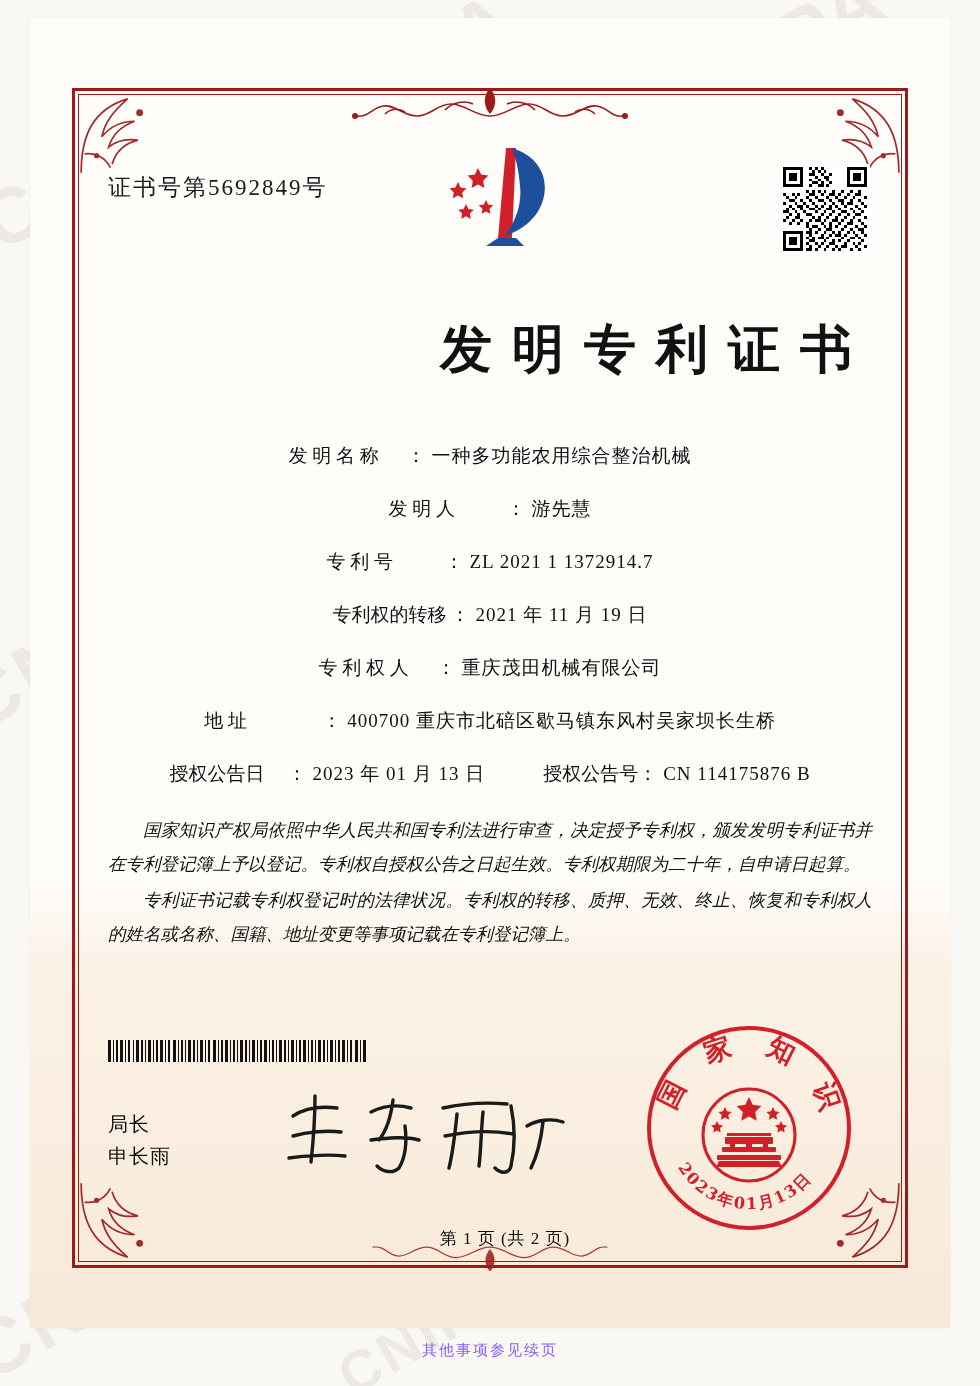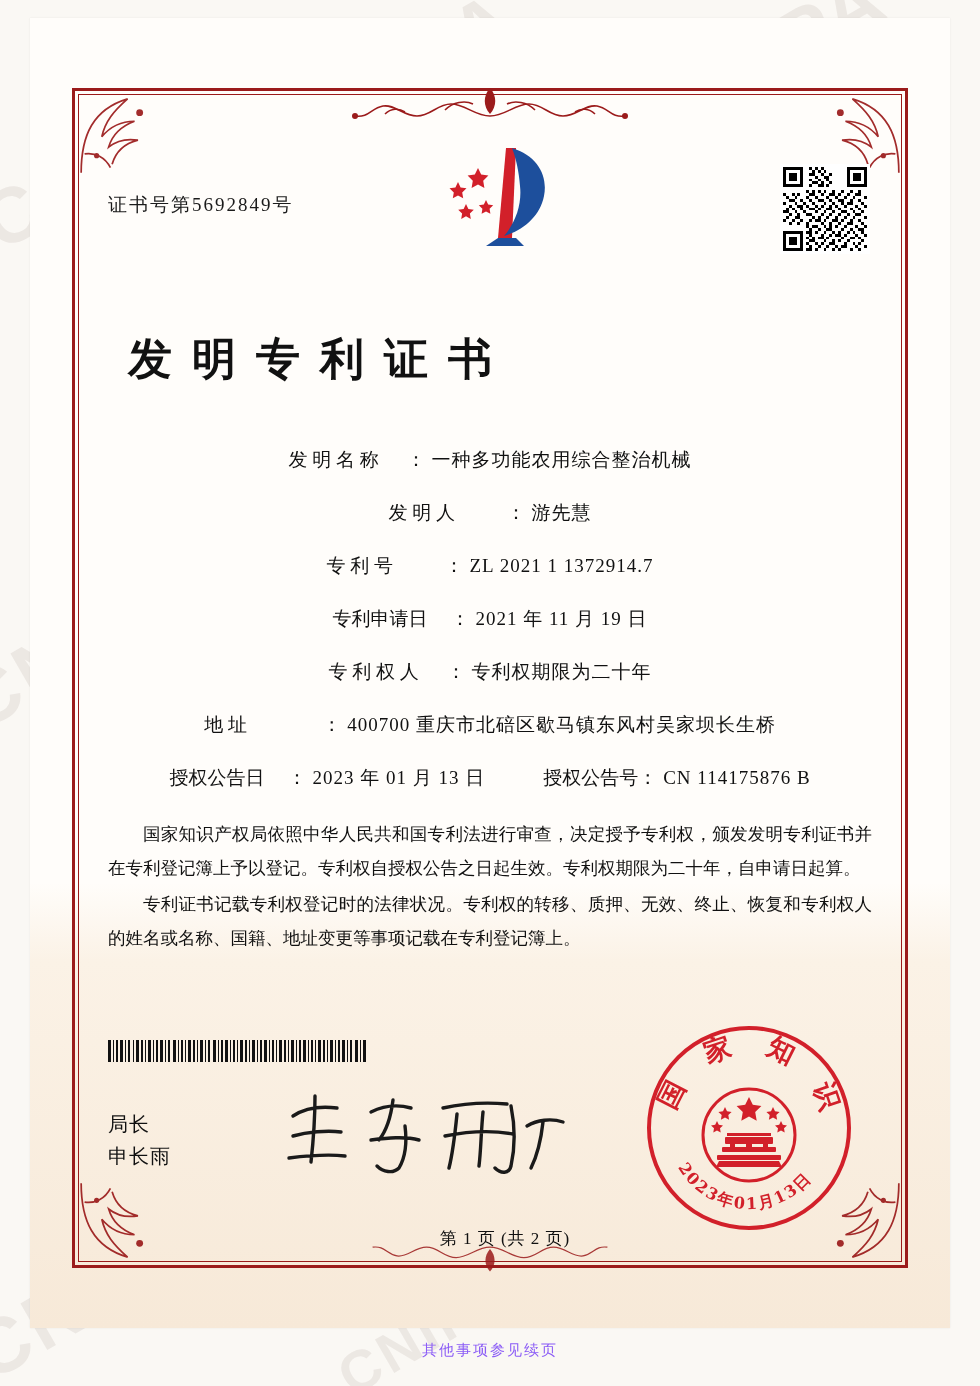--- a/index.html
+++ b/index.html
@@ -103,24 +103,24 @@
 
   
   .content {
     position: absolute;
     left: 78px;
     right: 78px;
     top: 110px;
   }
 
   .cert-no {
-    font-size: 19px;
+    font-size: 23px;
     color: #1b1b1b;
     letter-spacing: 2px;
-    margin-top: 64px;
+    margin-top: 44px;
   }
 
   .qr {
     position: absolute;
     right: 2px;
     top: 36px;
     width: 84px;
     height: 84px;
     background: #fff;
     padding: 3px;
@@ -132,22 +132,22 @@
     position: absolute;
     left: 50%;
     top: 14px;
     transform: translateX(-50%);
     width: 140px;
     height: 112px;
   }
   .emblem svg { width: 100%; height: 100%; display: block; }
 
   .main-title {
-    text-align: left;
-    font-size: 44px;
+    text-align: right;
+    font-size: 52px;
     font-weight: bold;
     letter-spacing: 20px;
     text-indent: 20px;
     color: #111;
     margin-top: 112px;
     font-family: "DejaVu Serif", "Liberation Serif", serif;
   }
 
   .fields {
     margin-top: 58px;
@@ -172,20 +172,21 @@
 
   .field-row.split { margin-bottom: 24px; }
   .split-gap { width: 58px; flex: none; }
 
   .paragraphs {
     margin-top: 26px;
     font-size: 17.5px;
     line-height: 34px;
     color: #111;
     text-align: justify;
+    font-style: italic;
   }
   .paragraphs p {
     margin: 0 0 2px 0;
     text-indent: 2em;
   }
 
   
   .barcode {
     position: absolute;
     left: 78px;
@@ -570,29 +571,29 @@
         <div class="field-value">游先慧</div>
       </div>
 
       <div class="field-row">
         <div class="field-label">专 利 号</div>
         <div class="field-colon">：</div>
         <div class="field-value">ZL 2021 1 1372914.7</div>
       </div>
 
       <div class="field-row">
-        <div class="field-label">专利申请日</div>
+        <div class="field-label">专利权的转移</div>
         <div class="field-colon">：</div>
         <div class="field-value">2021 年 11 月 19 日</div>
       </div>
 
       <div class="field-row">
         <div class="field-label">专 利 权 人</div>
         <div class="field-colon">：</div>
-        <div class="field-value">专利权期限为二十年</div>
+        <div class="field-value">重庆茂田机械有限公司</div>
       </div>
 
       <div class="field-row">
         <div class="field-label">地 址</div>
         <div class="field-colon">：</div>
         <div class="field-value">400700 重庆市北碚区歇马镇东风村吴家坝长生桥</div>
       </div>
 
       <div class="field-row split">
         <div class="field-label">授权公告日</div>

